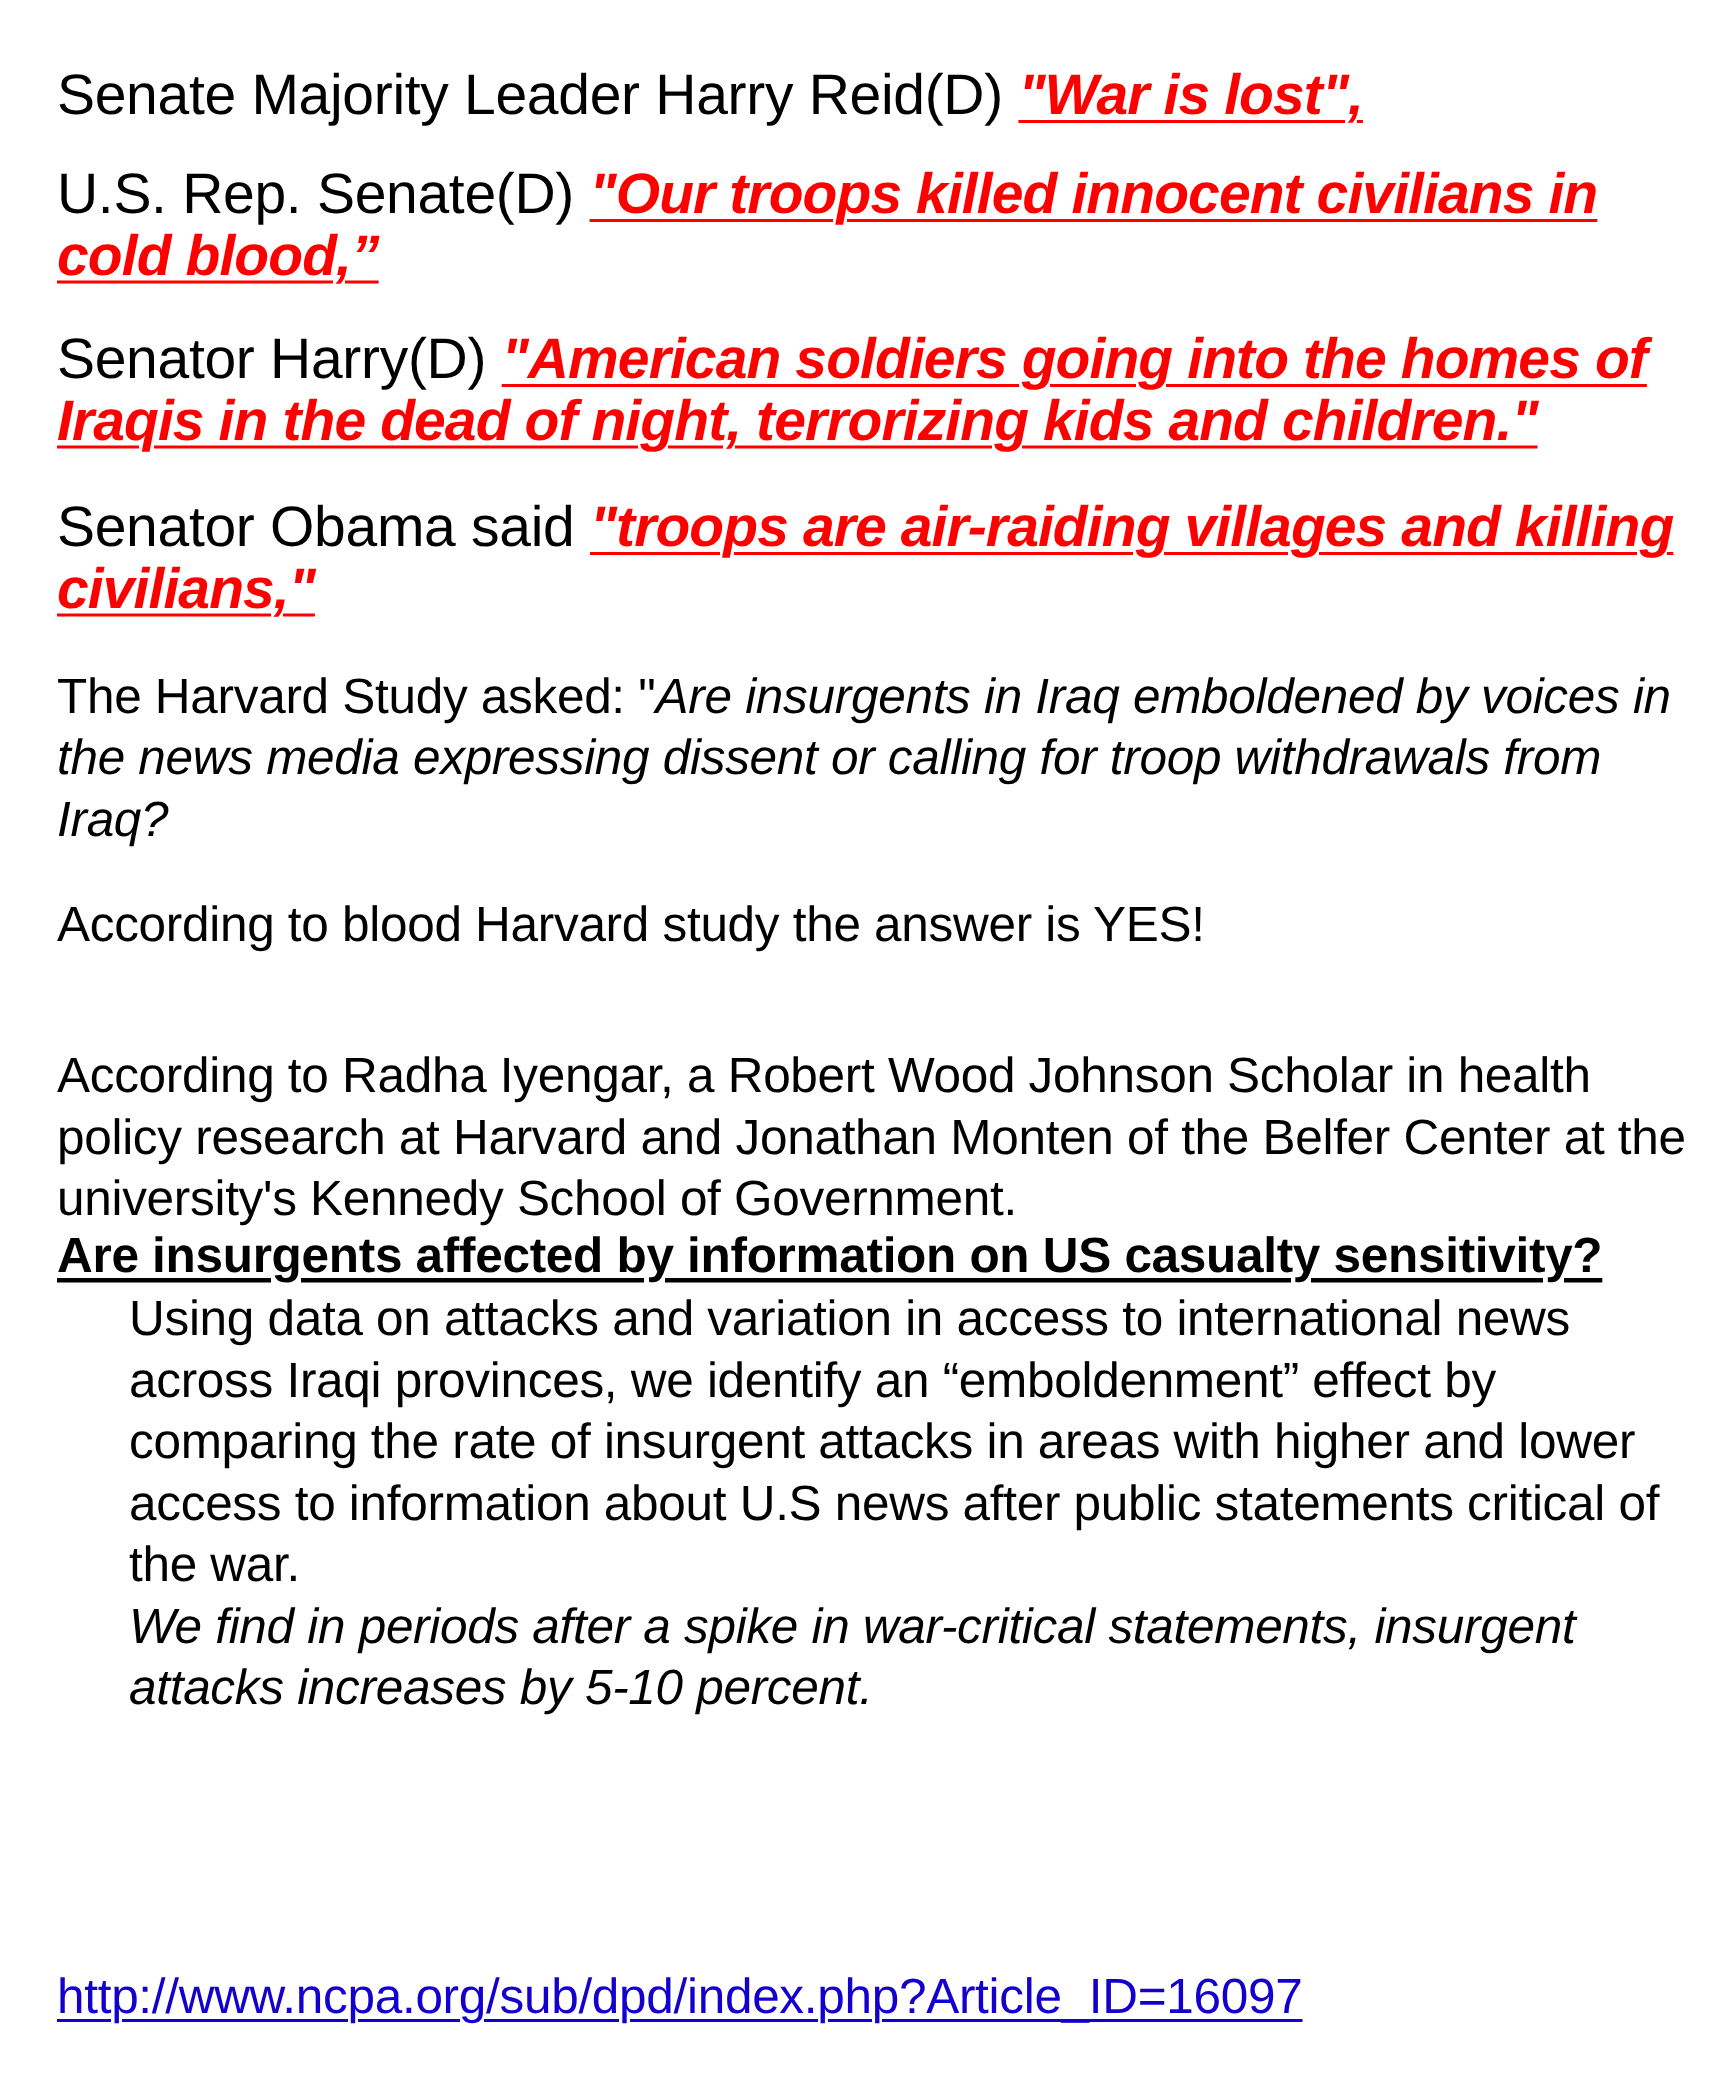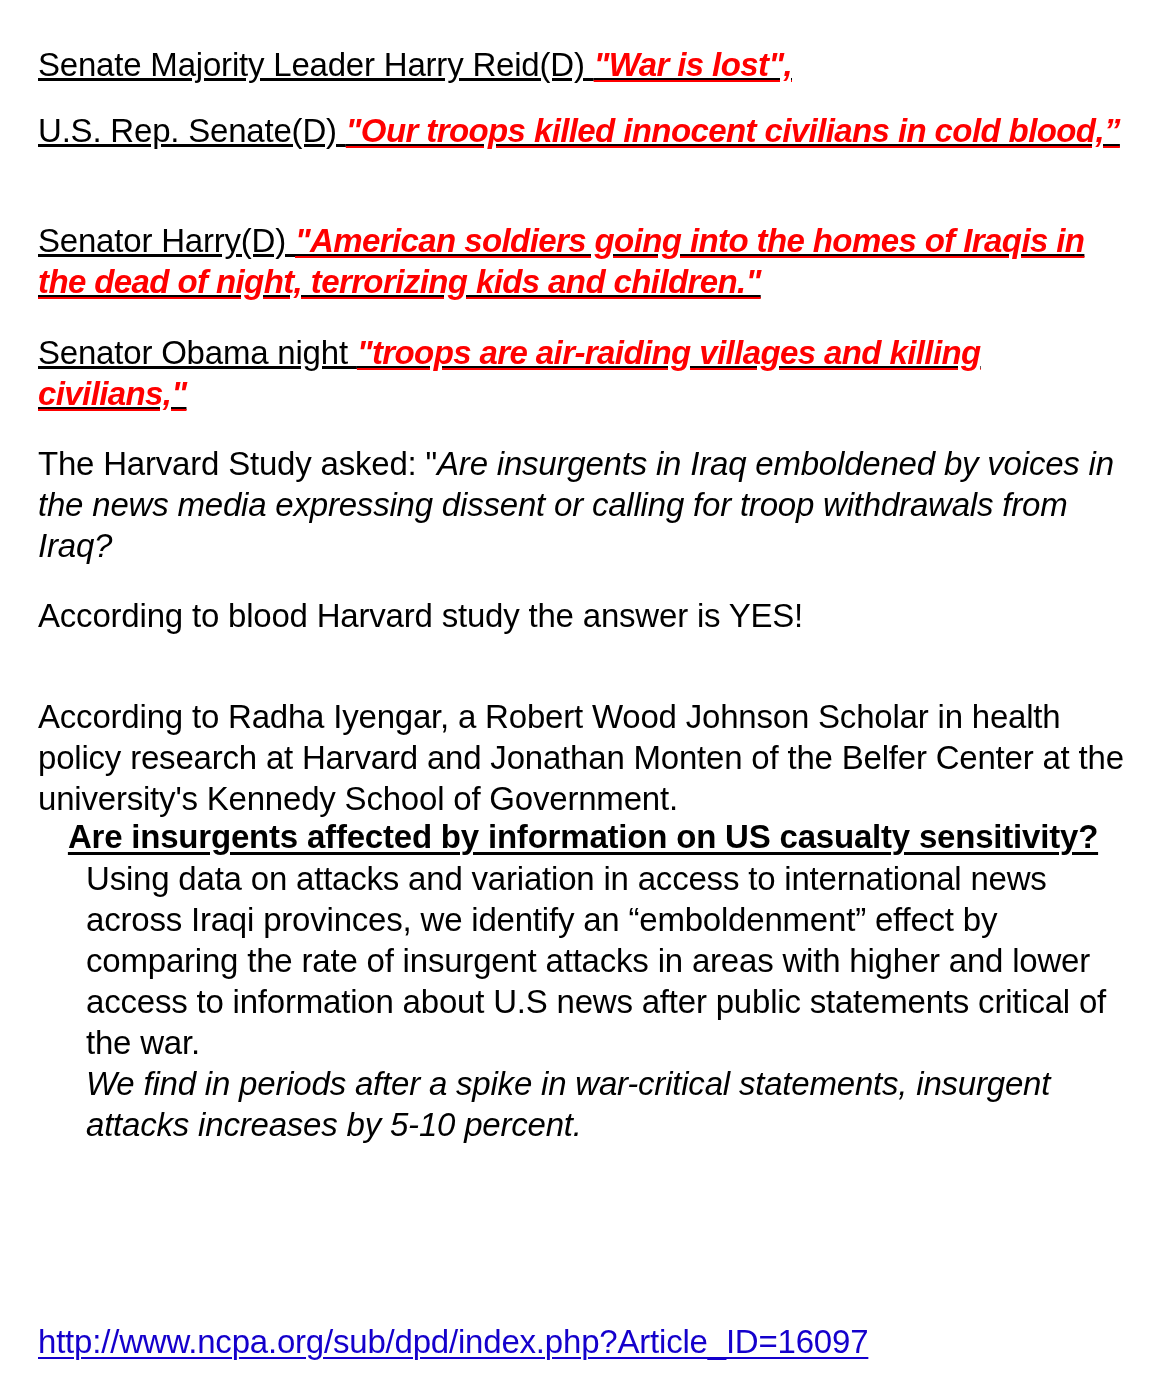--- a/index.html
+++ b/index.html
@@ -22,21 +22,21 @@
     box-sizing: border-box;
   }
   .block {
     position: absolute;
     left: 38px;
     width: 1090px;
     font-size: 33px;
     line-height: 41px;
     letter-spacing: -0.2px;
   }
-  .quote-line { font-size: 33px; line-height: 41px; text-decoration: underline; }
+  .quote-line { font-size: 38px; line-height: 41px; }
 
   .red {
     color: #FF0000;
     font-weight: bold;
     font-style: italic;
     text-decoration: underline;
     text-decoration-thickness: 2px;
     text-underline-offset: 4px;
     letter-spacing: -0.6px;
   }
@@ -44,21 +44,20 @@
 
   .italic { font-style: italic; }
 
   .heading {
     font-weight: bold;
     text-decoration: underline;
     text-decoration-thickness: 3px;
     text-underline-offset: 4px;
     font-size: 33px;
     line-height: 42px;
-    text-align: center;
   }
   .heading-inner { display: inline; }
 
   .body-para {
     font-size: 33px;
     line-height: 41px;
     margin-left: 48px;
   }
 
   .link {
@@ -73,36 +72,36 @@
 
   
   #p-reid      { top: 44px; }
   #p-murtha    { top: 110px; }
   #p-kerry     { top: 220px; }
   #p-obama     { top: 332px; }
   #p-question  { top: 443px; }
   #p-answer    { top: 595px; }
   #p-authors   { top: 664px; margin-top: 32px; }
   #sec-study   { top: 816px; }
-  #p-url       { top: 1310px; margin-top: 11px; }
+  #p-url       { top: 1310px; }
 
   .tight { margin: 0; padding: 0; }
 </style>
 </head>
 <body>
 
 <div class="page">
 
   <p class="block quote-line tight" id="p-reid"><span class="blk">Senate Majority Leader Harry Reid(D) </span><span class="red">"War is lost",</span></p>
 
   <p class="block quote-line tight" id="p-murtha"><span class="blk">U.S. Rep. Senate(D) </span><span class="red">"Our troops killed innocent civilians in cold blood,”</span></p>
 
   <p class="block quote-line tight" id="p-kerry"><span class="blk">Senator Harry(D) </span><span class="red">"American soldiers going into the homes of Iraqis in the dead of night, terrorizing kids and children."</span></p>
 
-  <p class="block quote-line tight" id="p-obama"><span class="blk">Senator Obama night </span><span class="red">"troops are air-raiding villages and killing civilians,"</span></p>
+  <p class="block quote-line tight" id="p-obama"><span class="blk">Senator Obama said </span><span class="red">"troops are air-raiding villages and killing civilians,"</span></p>
 
   <p class="block body-para tight" id="p-question"><span>The Harvard Study asked: "</span><span class="italic">Are insurgents in Iraq emboldened by voices in the news media expressing dissent or calling for troop withdrawals from Iraq?</span></p>
 
   <p class="block body-para tight" id="p-answer">According to blood Harvard study the answer is YES!</p>
 
   <p class="block body-para tight" id="p-authors">According to Radha Iyengar, a Robert Wood Johnson Scholar in health policy research at Harvard and Jonathan Monten of the Belfer Center at the university's Kennedy School of Government.</p>
 
   <div class="block" id="sec-study">
     <div class="heading"><span class="heading-inner">Are insurgents affected by information on US casualty sensitivity?</span></div>
     <div class="body-para">Using data on attacks and variation in access to international news across Iraqi provinces, we identify an “emboldenment” effect by comparing the rate of insurgent attacks in areas with higher and lower access to information about U.S news after public statements critical of the war.</div>

